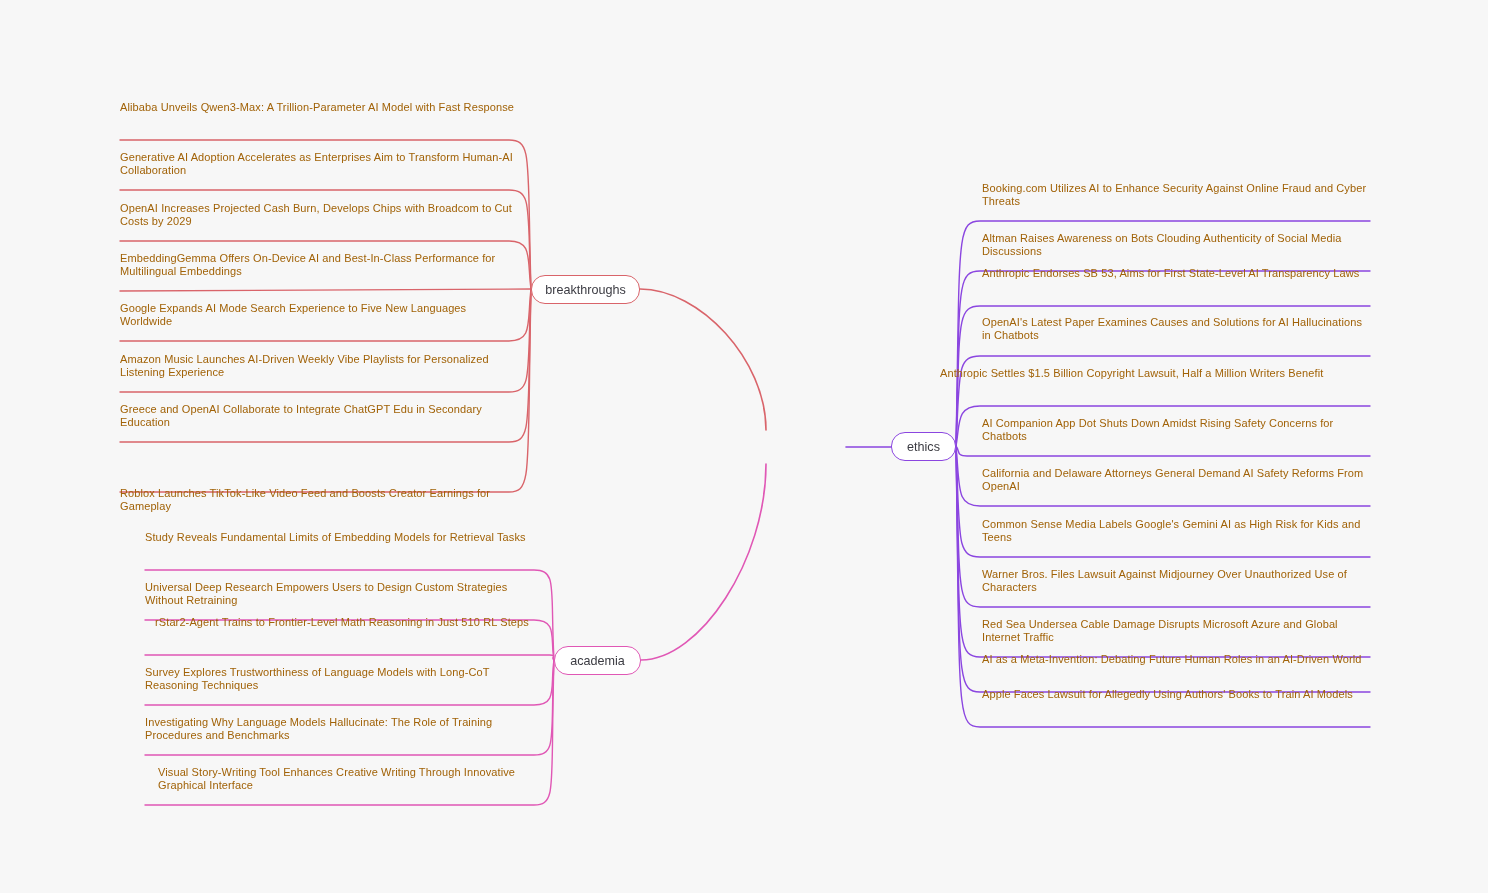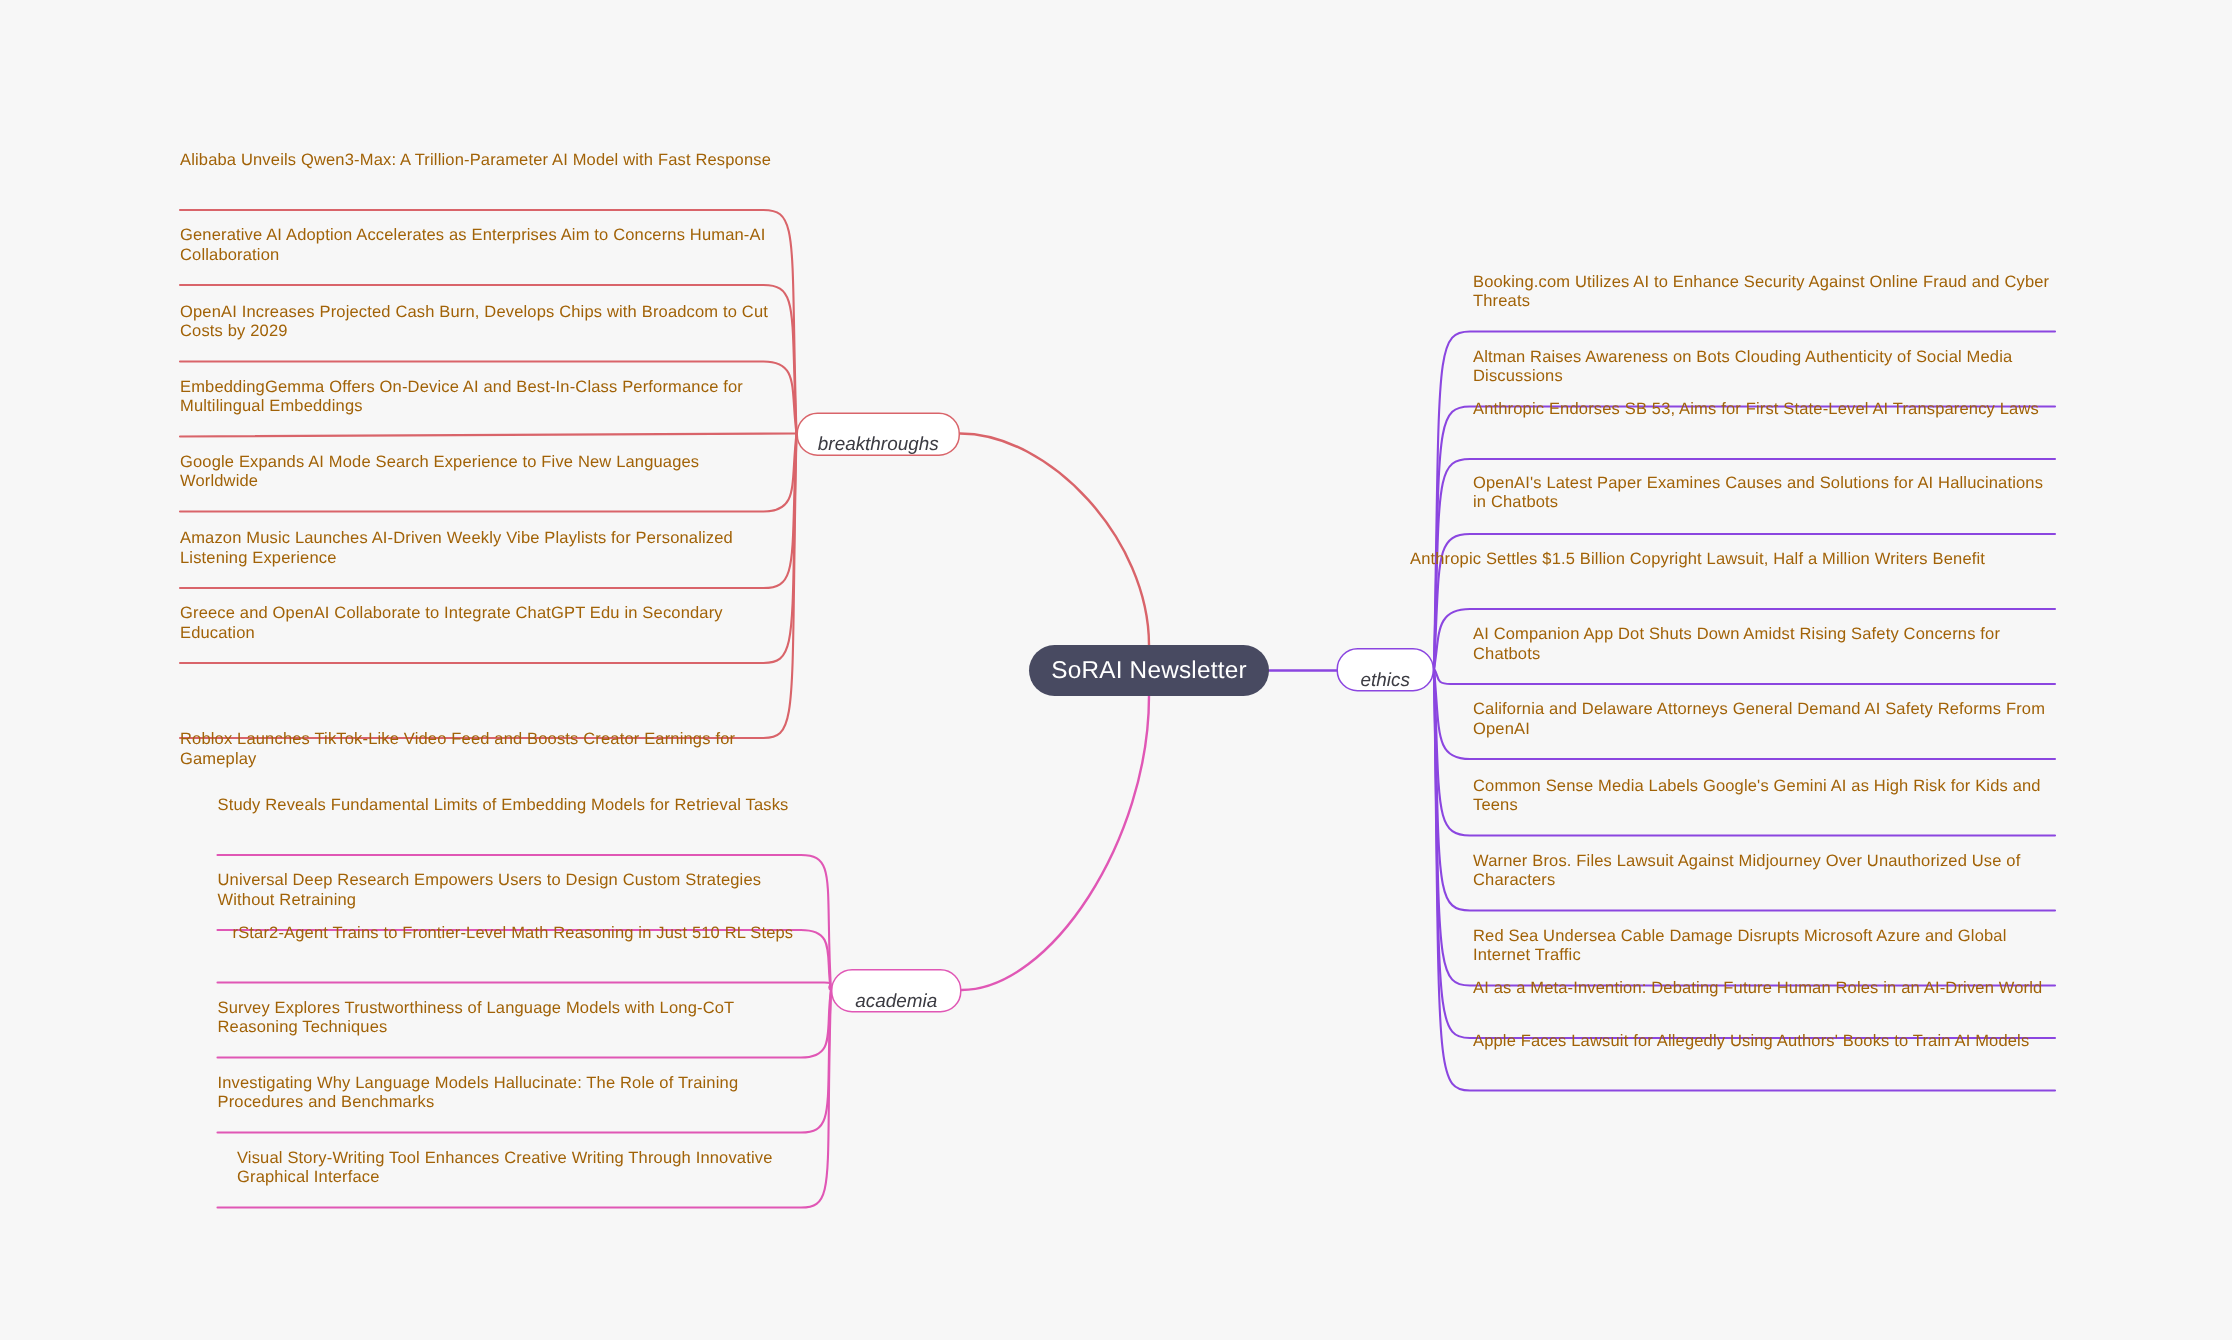--- a/index.html
+++ b/index.html
@@ -36,26 +36,25 @@
     text-align: left;
   }
   .leaf-right {
     text-align: left;
   }
   .node {
     position: absolute;
     background: #ffffff;
     border-radius: 14px;
     display: flex;
-    align-items: flex-end;
+    align-items: center;
     justify-content: center;
     font-size: 12.6px;
     color: #3b3b42;
     box-sizing: border-box;
-    font-style: italic;
   }
   #node-breakthroughs {
     left: 531px; top: 275px;
     width: 109px; height: 29px;
     border: 1.7px solid #d9646a;
   }
   #node-academia {
     left: 554px; top: 646px;
     width: 87px; height: 29px;
     border: 1.7px solid #e057b5;
@@ -109,39 +108,36 @@
       <path d="M 1370 557 L 980 557 C 956 557 960 539 956 446" fill="none" stroke="#8b46e0" stroke-width="1.4" stroke-linecap="round"></path>
       <path d="M 1370 607 L 980 607 C 956 607 960 589 956 446" fill="none" stroke="#8b46e0" stroke-width="1.4" stroke-linecap="round"></path>
       <path d="M 1370 657 L 980 657 C 956 657 960 639 956 446" fill="none" stroke="#8b46e0" stroke-width="1.4" stroke-linecap="round"></path>
       <path d="M 1370 692 L 980 692 C 956 692 960 674 956 446" fill="none" stroke="#8b46e0" stroke-width="1.4" stroke-linecap="round"></path>
       <path d="M 1370 727 L 980 727 C 956 727 960 709 956 446" fill="none" stroke="#8b46e0" stroke-width="1.4" stroke-linecap="round"></path>
       <path d="M 766 430 C 766 360 700 289 640 289" fill="none" stroke="#d9646a" stroke-width="1.6" stroke-linecap="round"></path>
       <path d="M 766 464 C 766 560 700 660 641 660" fill="none" stroke="#e057b5" stroke-width="1.6" stroke-linecap="round"></path>
       <path d="M 846 447 L 891 447" fill="none" stroke="#8b46e0" stroke-width="1.6" stroke-linecap="round"></path>
     </svg>
 
-  <div id="node-root" class="node-root">
-    <span>SoRAI Newsletter</span>
-  </div>
 
   <div id="node-breakthroughs" class="node">
     <span>breakthroughs</span>
   </div>
 
   <div id="node-academia" class="node">
     <span>academia</span>
   </div>
 
   <div id="node-ethics" class="node">
     <span>ethics</span>
   </div>
 
   <div id="leaves">
       <div class="leaf leaf-left" style="left: 120px; width: 400px; top: 101px;">Alibaba Unveils Qwen3-Max: A Trillion-Parameter AI Model with Fast Response</div>
-      <div class="leaf leaf-left" style="left: 120px; width: 400px; top: 151px;">Generative AI Adoption Accelerates as Enterprises Aim to Concerns Human-AI Collaboration</div>
+      <div class="leaf leaf-left" style="left: 120px; width: 400px; top: 151px;">Generative AI Adoption Accelerates as Enterprises Aim to Transform Human-AI Collaboration</div>
       <div class="leaf leaf-left" style="left: 120px; width: 400px; top: 202px;">OpenAI Increases Projected Cash Burn, Develops Chips with Broadcom to Cut Costs by 2029</div>
       <div class="leaf leaf-left" style="left: 120px; width: 400px; top: 252px;">EmbeddingGemma Offers On-Device AI and Best-In-Class Performance for Multilingual Embeddings</div>
       <div class="leaf leaf-left" style="left: 120px; width: 400px; top: 302px;">Google Expands AI Mode Search Experience to Five New Languages Worldwide</div>
       <div class="leaf leaf-left" style="left: 120px; width: 400px; top: 353px;">Amazon Music Launches AI-Driven Weekly Vibe Playlists for Personalized Listening Experience</div>
       <div class="leaf leaf-left" style="left: 120px; width: 400px; top: 403px;">Greece and OpenAI Collaborate to Integrate ChatGPT Edu in Secondary Education</div>
       <div class="leaf leaf-left" style="left: 120px; width: 400px; top: 453px; margin-top: 34px;">Roblox Launches TikTok-Like Video Feed and Boosts Creator Earnings for Gameplay</div>
       <div class="leaf leaf-left" style="left: 145px; width: 400px; top: 531px;">Study Reveals Fundamental Limits of Embedding Models for Retrieval Tasks</div>
       <div class="leaf leaf-left" style="left: 145px; width: 400px; top: 581px;">Universal Deep Research Empowers Users to Design Custom Strategies Without Retraining</div>
       <div class="leaf leaf-left" style="left: 155px; width: 400px; top: 616px;">rStar2-Agent Trains to Frontier-Level Math Reasoning in Just 510 RL Steps</div>
       <div class="leaf leaf-left" style="left: 145px; width: 400px; top: 666px;">Survey Explores Trustworthiness of Language Models with Long-CoT Reasoning Techniques</div>

